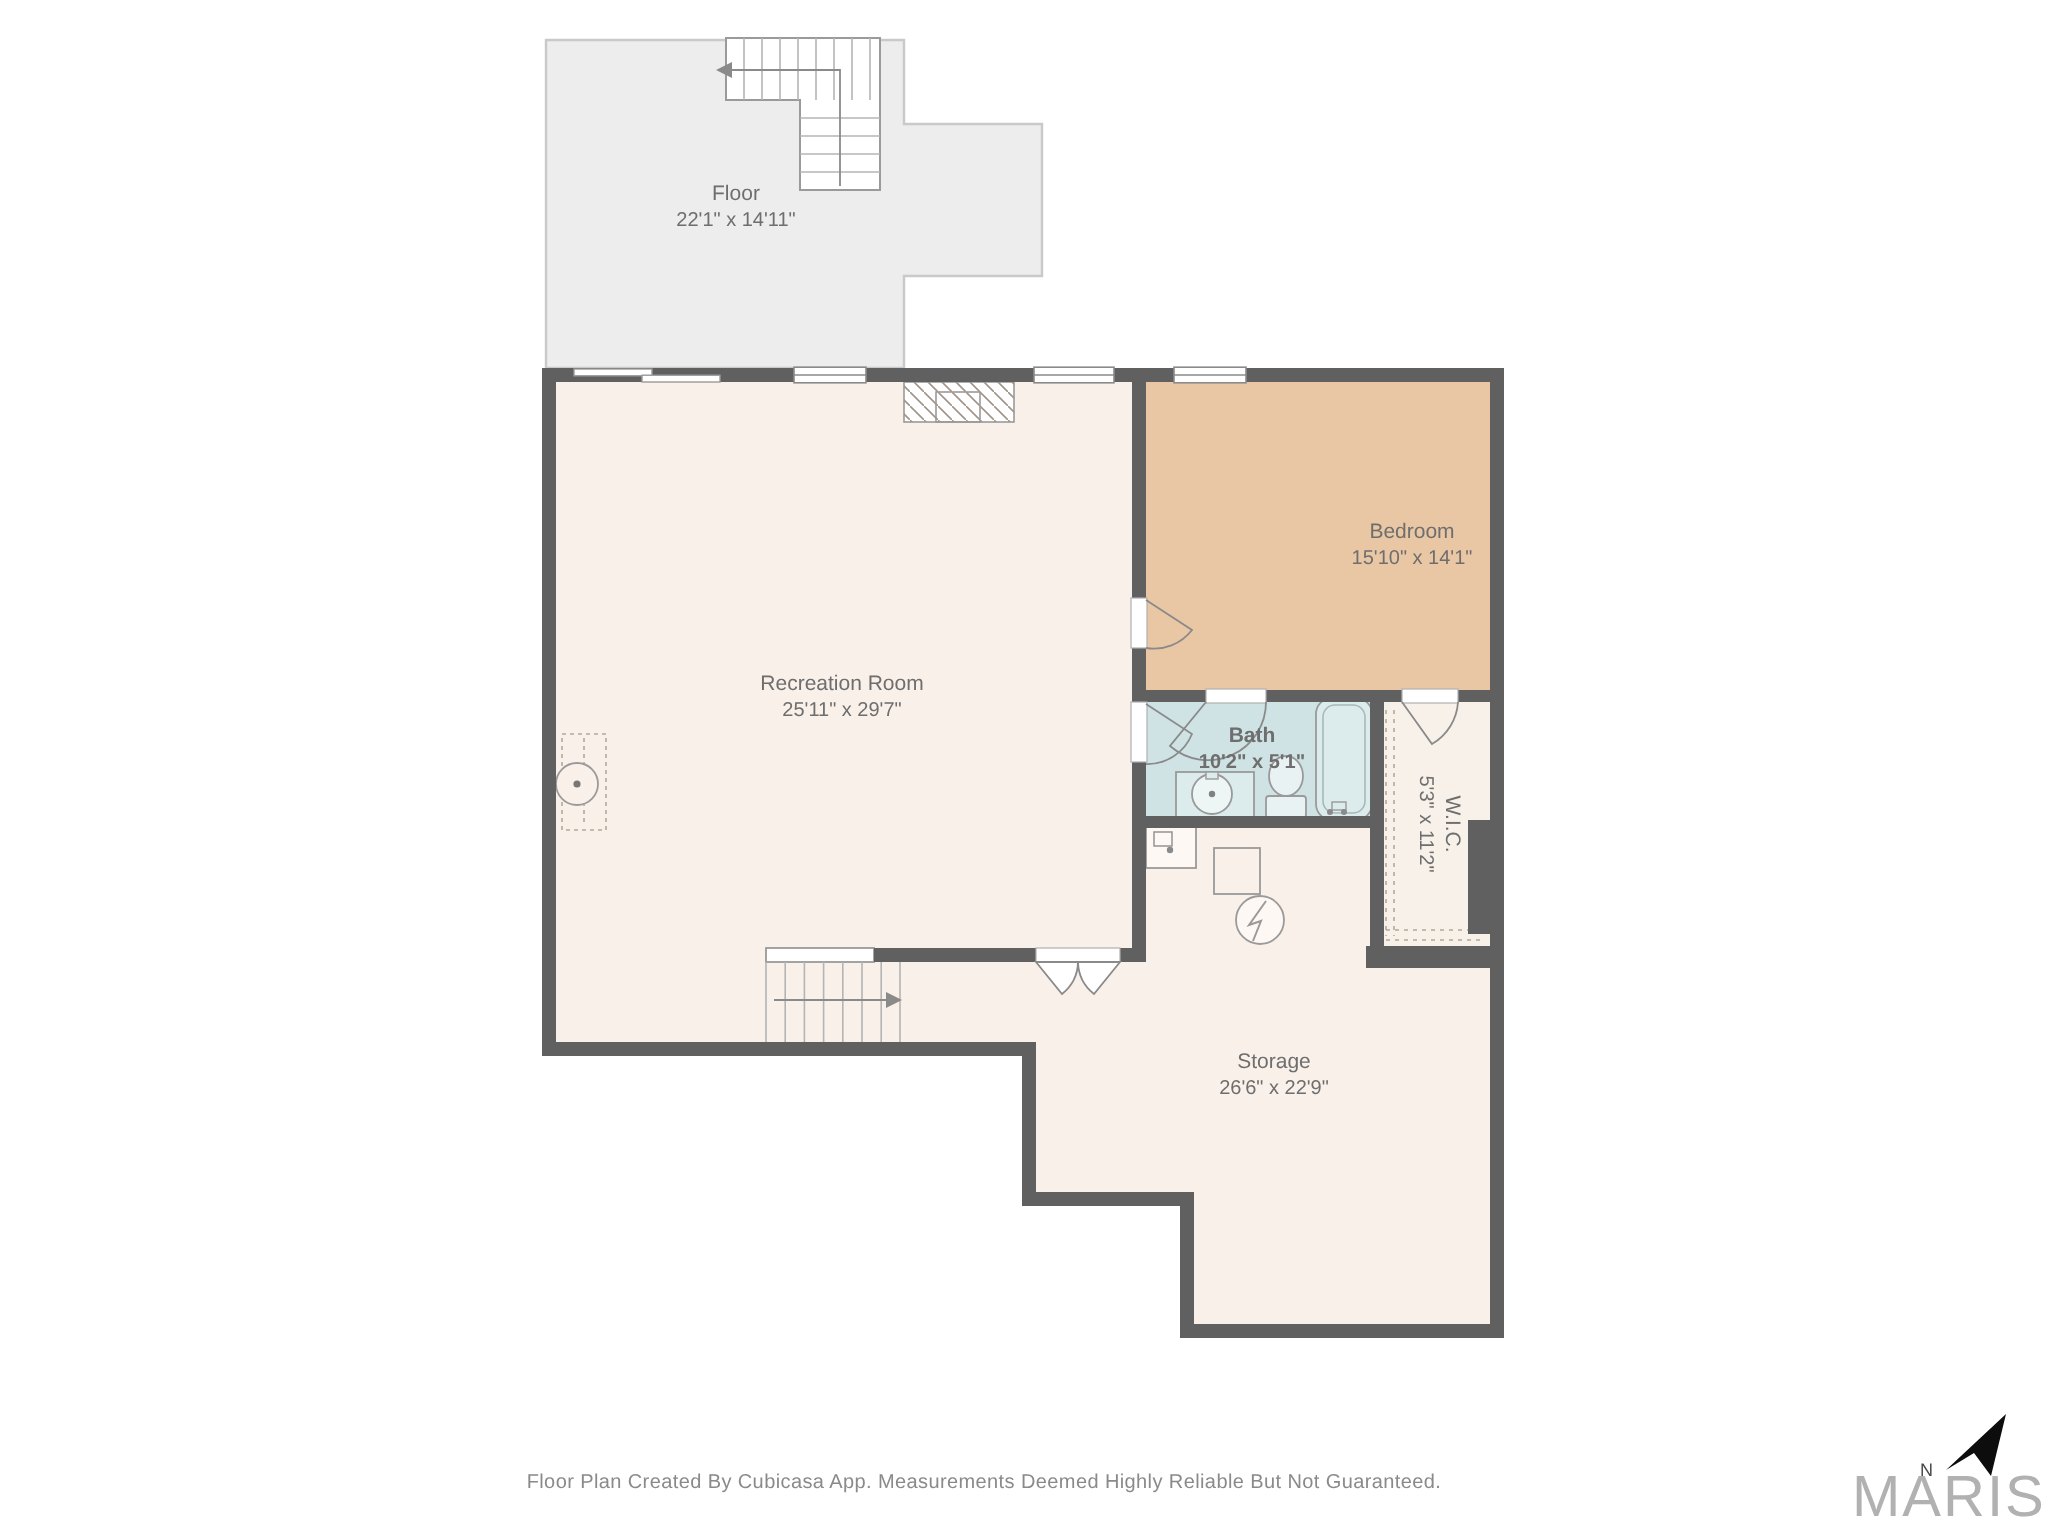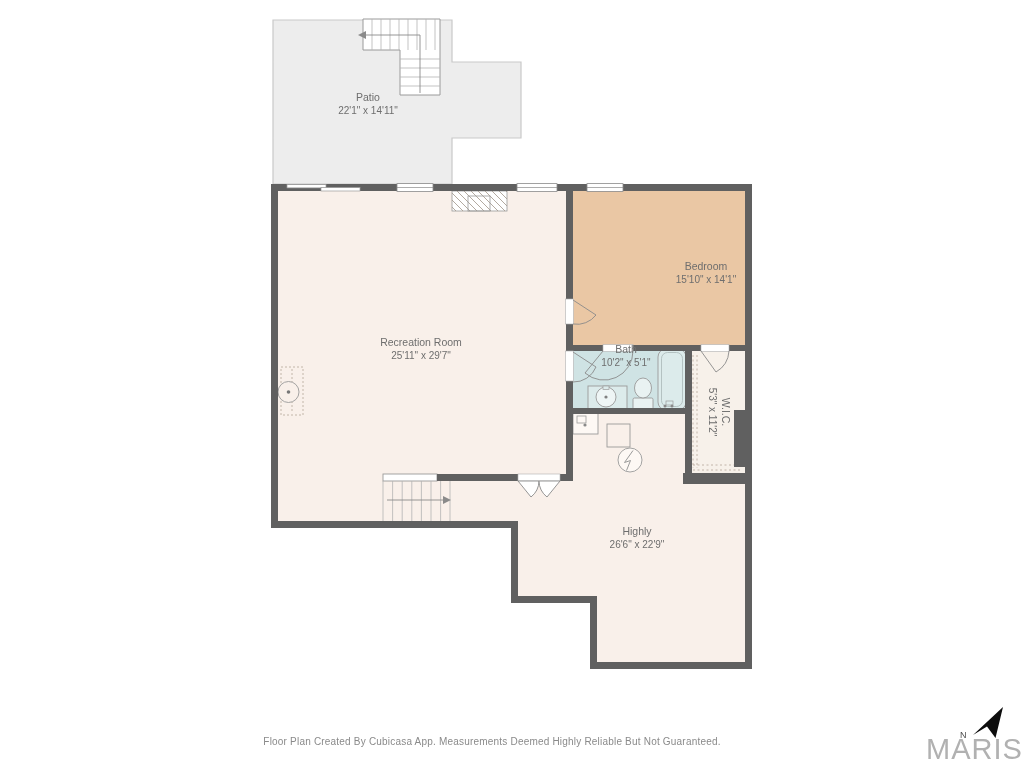--- a/index.html
+++ b/index.html
@@ -12,21 +12,21 @@
     position:absolute;transform:translate(-50%,-50%);
     text-align:center;color:#6e6e6e;white-space:nowrap;line-height:1.38;
     pointer-events:none;
   }
   .room-label .room-name{display:block;font-size:10.5px;}
   .room-label .room-dims{display:block;font-size:10px;}
   .room-label.rotated{transform:translate(-50%,-50%) rotate(90deg);}
   #label-patio{left:368px;top:104px;}
   #label-recreation{left:421px;top:349px;}
   #label-bedroom{left:658px;top:273px;margin-left:48px;}
-  #label-bath{left:626px;top:356px;}
+  #label-bath{left:626px;top:375px;font-weight:bold;}
   #label-wic{left:719px;top:412px;}
   #label-storage{left:637px;top:538px;}
   #footer-disclaimer{
     position:absolute;left:0;top:736px;width:984px;text-align:center;
     font-size:10px;color:#8a8a8a;letter-spacing:.2px;
   }
   #logo{position:absolute;left:924px;top:700px;width:100px;height:62px;}
   #logo .brand{
     position:absolute;left:2px;top:33px;font-size:29px;color:#b1b1b1;
     letter-spacing:1px;font-weight:400;
@@ -196,41 +196,41 @@
     <rect x="701" y="344.5" width="28" height="7" fill="#ffffff" stroke="#b0b0b0" stroke-width="0.6"></rect>
     <path d="M701,351 L716,372 A26,26 0 0 0 729,351" fill="none" stroke="#8a8a8a" stroke-width="0.9"></path>
 
     <rect x="518" y="474" width="42" height="7" fill="#ffffff" stroke="#b0b0b0" stroke-width="0.6"></rect>
     <path d="M518,481 L531,497 A21,21 0 0 0 539,481 Z" fill="#ffffff" stroke="#8a8a8a" stroke-width="0.9"></path>
     <path d="M560,481 L547,497 A21,21 0 0 1 539,481 Z" fill="#ffffff" stroke="#8a8a8a" stroke-width="0.9"></path>
   </g>
 </svg>
 
 <div class="room-label" id="label-patio">
-  <span class="room-name">Patio</span>
+  <span class="room-name">Floor</span>
   <span class="room-dims">22'1" x 14'11"</span>
 </div>
 <div class="room-label" id="label-recreation">
   <span class="room-name">Recreation Room</span>
   <span class="room-dims">25'11" x 29'7"</span>
 </div>
 <div class="room-label" id="label-bedroom">
   <span class="room-name">Bedroom</span>
   <span class="room-dims">15'10" x 14'1"</span>
 </div>
 <div class="room-label" id="label-bath">
   <span class="room-name">Bath</span>
   <span class="room-dims">10'2" x 5'1"</span>
 </div>
 <div class="room-label rotated" id="label-wic">
   <span class="room-name">W.I.C.</span>
   <span class="room-dims">5'3" x 11'2"</span>
 </div>
 <div class="room-label" id="label-storage">
-  <span class="room-name">Highly</span>
+  <span class="room-name">Storage</span>
   <span class="room-dims">26'6" x 22'9"</span>
 </div>
 
 <div id="footer-disclaimer">Floor Plan Created By Cubicasa App. Measurements Deemed Highly Reliable But Not Guaranteed.</div>
 
 <div id="logo">
   <svg width="100" height="62" viewBox="0 0 100 62">
     <path d="M79,7 L49,35 L63,26.5 L71.5,38 Z" fill="#0d0d0d"></path>
   </svg>
   <span class="north-n">N</span>

